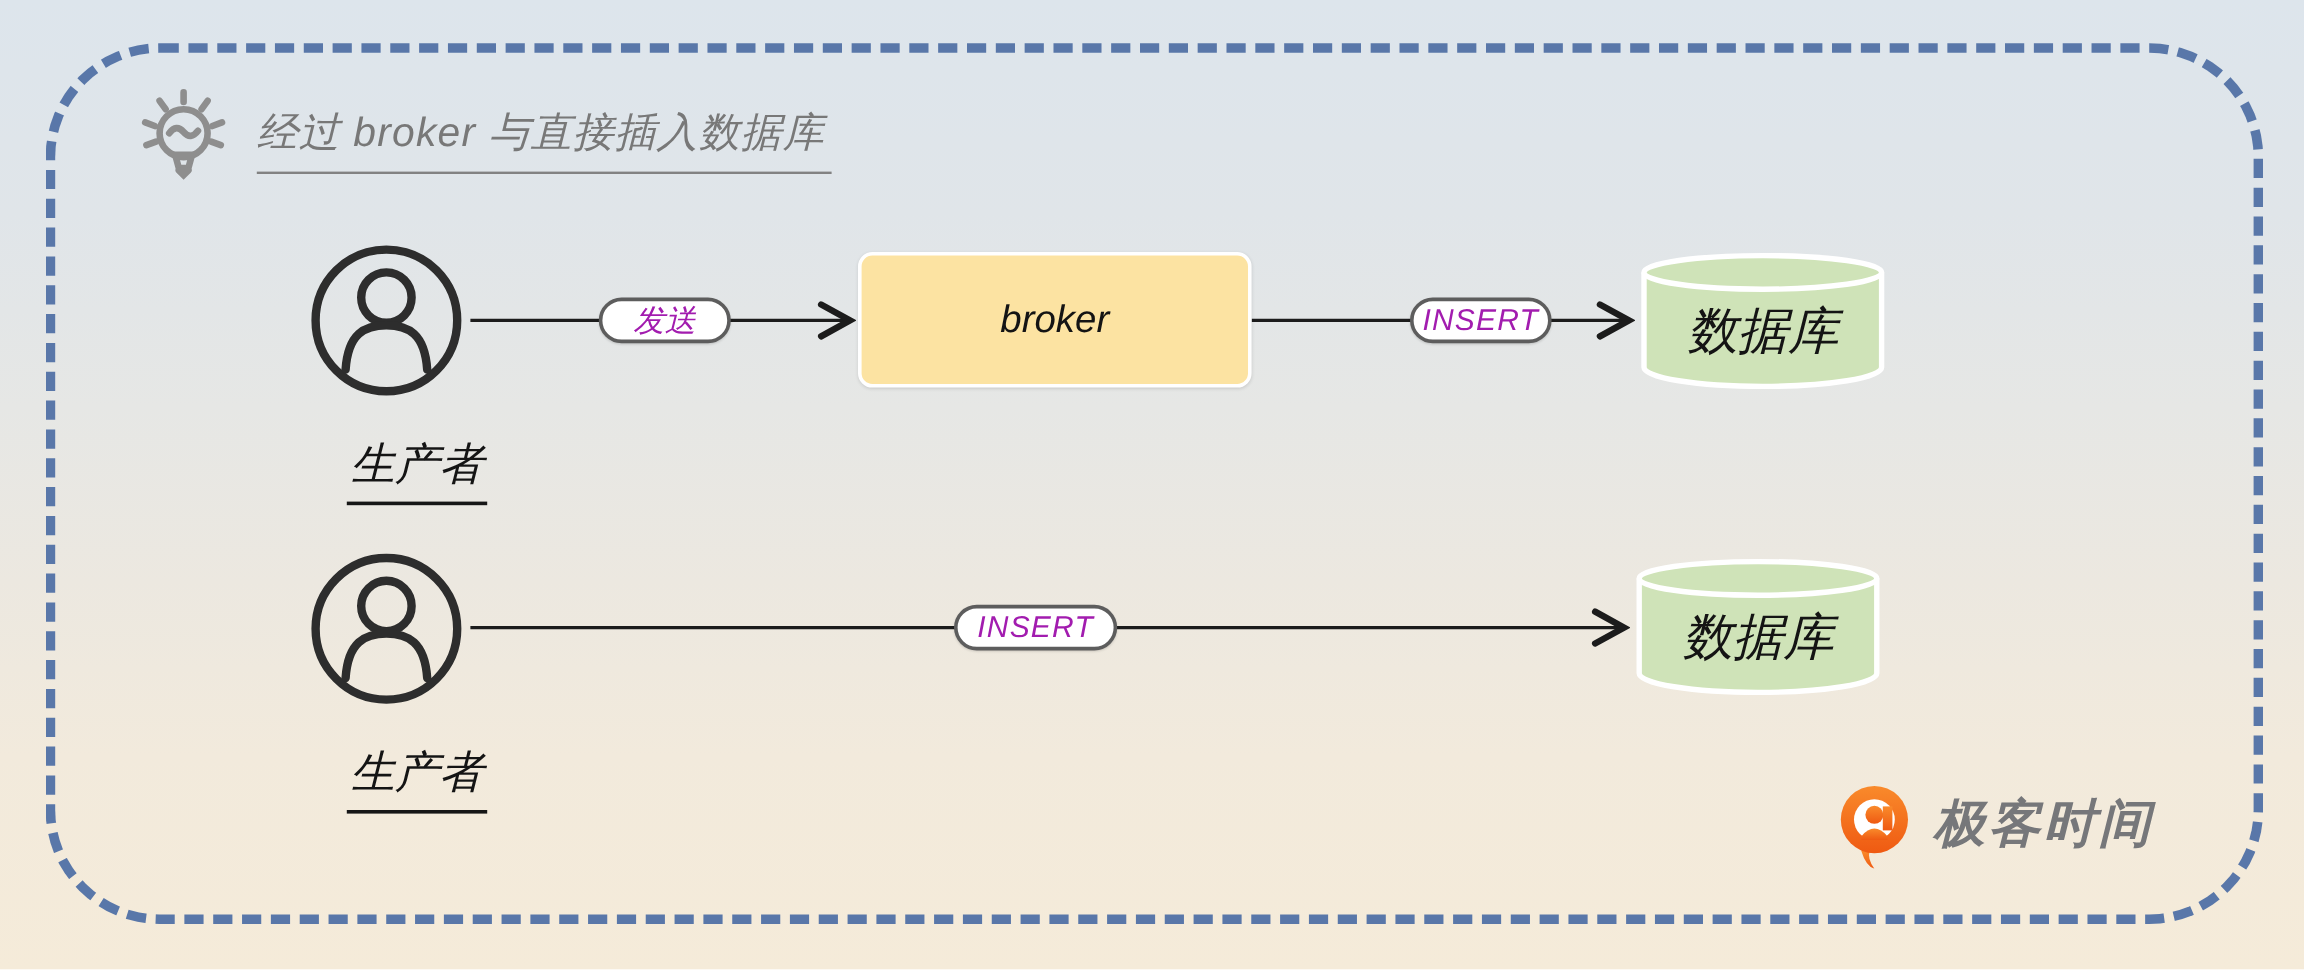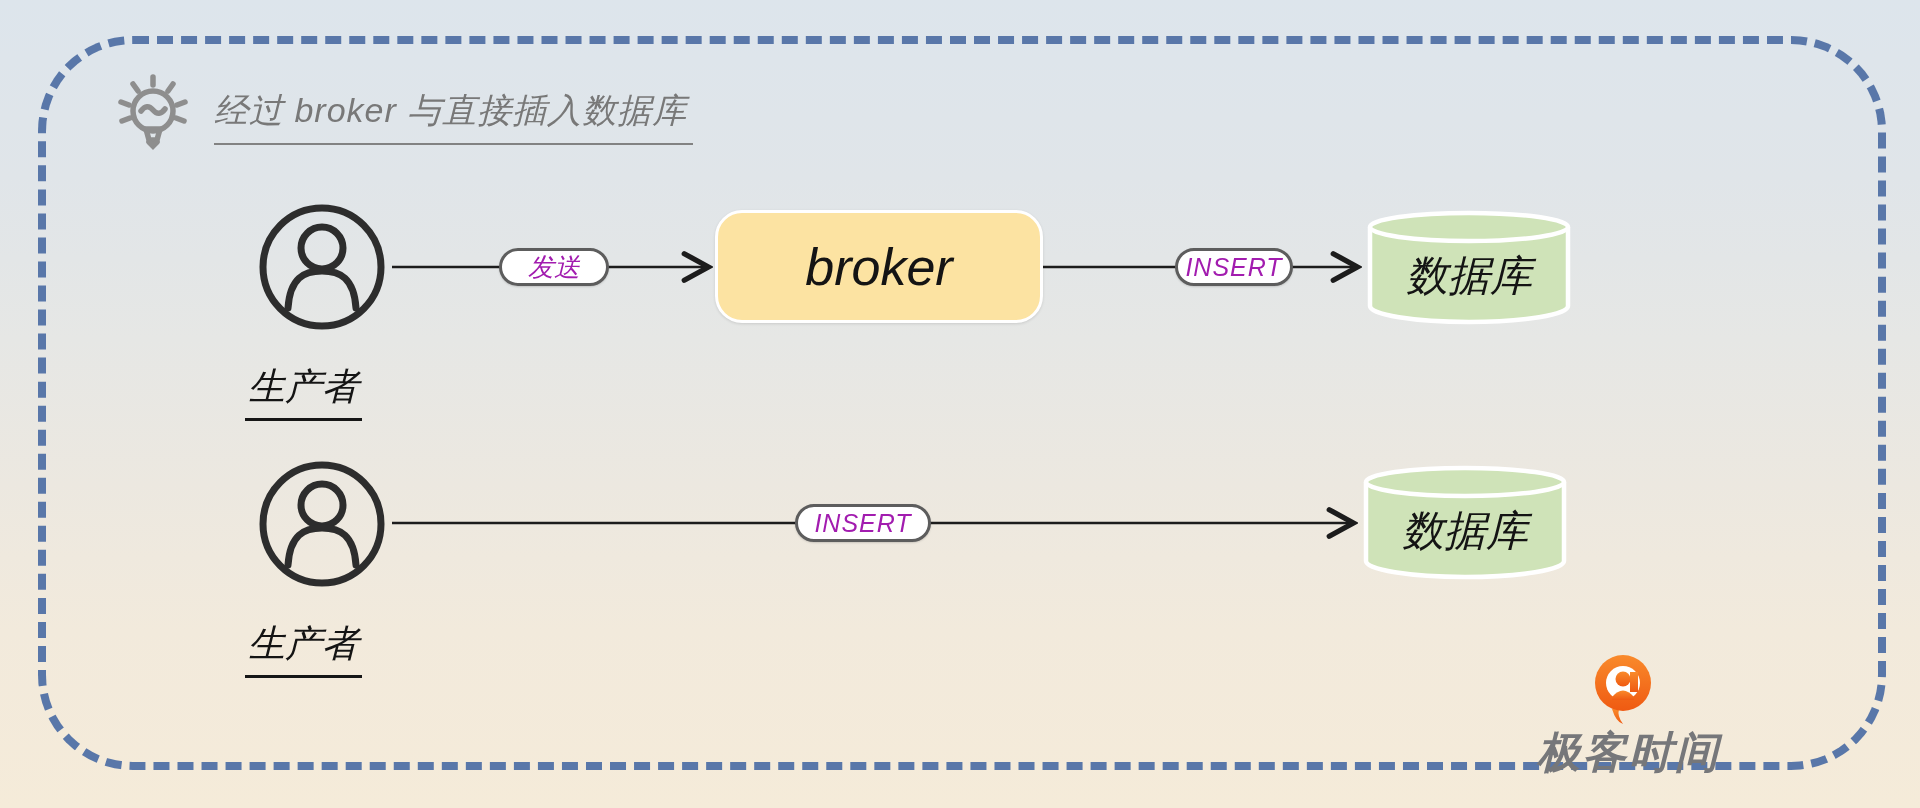--- a/index.html
+++ b/index.html
@@ -35,57 +35,57 @@
   svg.wires { position: absolute; left: 0; top: 0; z-index: 1; }
 
   
   .person { position: absolute; width: 132px; height: 132px; z-index: 2; }
   .person-1 { left: 256px; top: 201px; }
   .person-2 { left: 256px; top: 458px; }
 
   .producer-label {
     position: absolute; z-index: 2;
     font-size: 37px; font-weight: 500; color: #141414; white-space: nowrap;
-    padding: 0 3px 6px 3px; border-bottom: 3px solid #161616;
+    padding: 0 3px 6px 3px; border-bottom: 3px solid #161616; margin-left: 44px;
   }
   .producer-label-1 { left: 245px; top: 362px; }
   .producer-label-2 { left: 245px; top: 619px; }
 
   .pill {
     position: absolute; z-index: 3;
     display: flex; align-items: center; justify-content: center;
     background: #ffffff; border: 3px solid #5d5d5d; border-radius: 20px;
     color: #a21caf; white-space: nowrap;
     box-shadow: 0 1px 2px rgba(0,0,0,0.15);
   }
   .pill-send   { left: 499px;  top: 248px; width: 110px; height: 38px; font-size: 26px; }
   .pill-ins-1  { left: 1175px; top: 248px; width: 118px; height: 38px; font-size: 25px; letter-spacing: 1px; }
   .pill-ins-2  { left: 795px;  top: 504px; width: 136px; height: 38px; font-size: 25px; letter-spacing: 1px; }
 
   .broker-box {
     position: absolute; left: 715px; top: 210px; width: 328px; height: 113px; z-index: 2;
-    background: #fce3a2; border: 3px solid #ffffff; border-radius: 27px;
+    background: #fce3a2; border: 3px solid #ffffff; border-radius: 12px;
     display: flex; align-items: center; justify-content: center;
-    font-size: 52px; color: #141414;
+    font-size: 32px; color: #141414;
     box-shadow: 0 1px 3px rgba(0,0,0,0.12);
   }
 
   .cylinder { position: absolute; width: 206px; height: 118px; z-index: 2; }
   .cylinder-1 { left: 1366px; top: 209px; }
   .cylinder-2 { left: 1362px; top: 464px; }
   .cylinder svg { position: absolute; left: 0; top: 0; }
   .cylinder .db-label {
     position: absolute; left: 0; top: 32px; width: 100%; height: 70px;
     display: flex; align-items: center; justify-content: center;
     font-size: 42px; color: #141414; z-index: 2; white-space: nowrap;
   }
 
   
   .brand { position: absolute; left: 1525px; top: 650px; z-index: 2;
-           display: flex; align-items: center; flex-direction: column; }
+           display: flex; align-items: center; }
   .brand-icon { width: 74px; height: 74px; }
   .brand-name {
     margin-left: 12px; font-size: 43px; font-weight: 600;
     color: #76777a; letter-spacing: 3px; white-space: nowrap;
   }
 </style>
 </head>
 <body>
 
 <div class="canvas">

